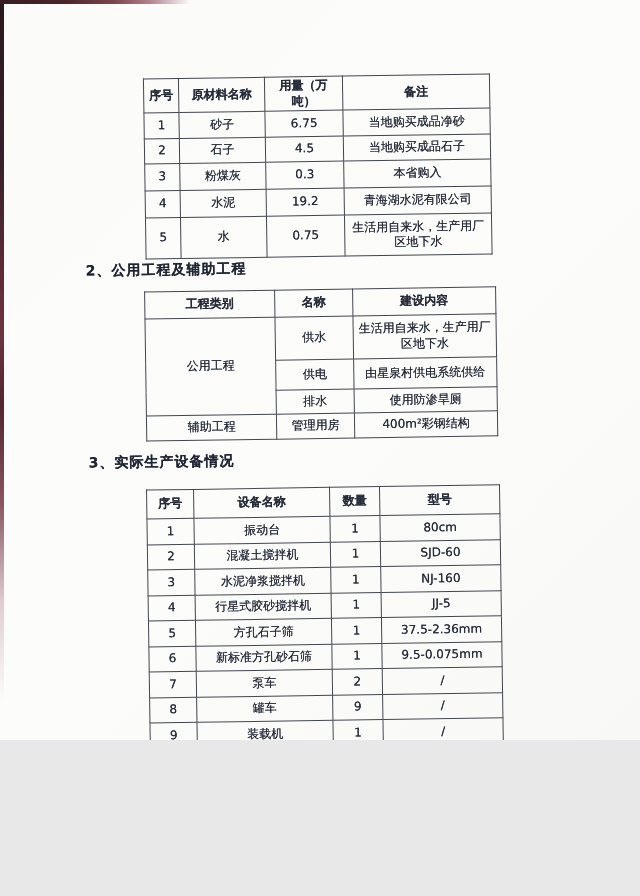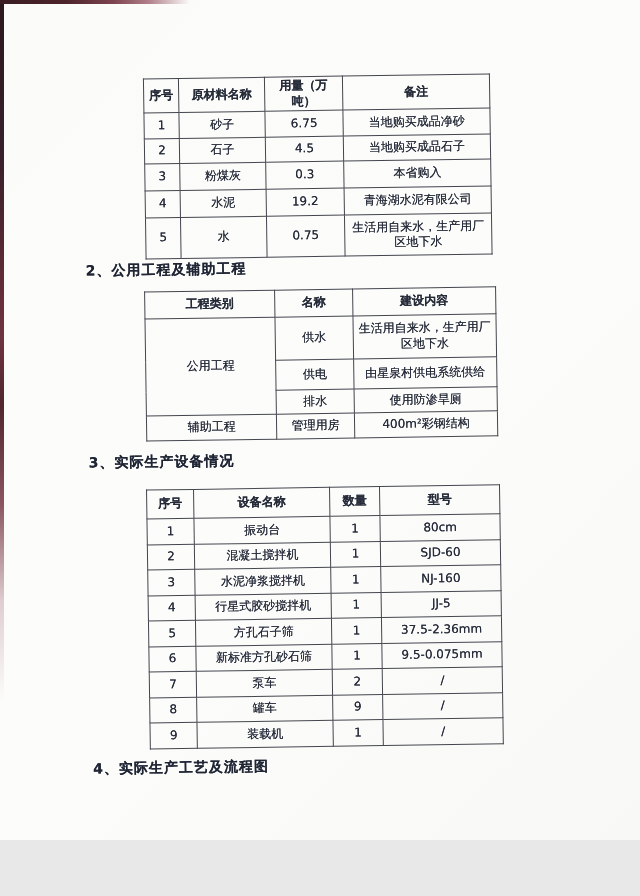--- a/index.html
+++ b/index.html
@@ -6,21 +6,21 @@
     margin: 0;
     padding: 0;
     width: 640px;
     height: 896px;
     background: #e8e8e8;
     font-family: "DejaVu Sans", "Liberation Sans", sans-serif;
   }
   .page {
     position: relative;
     width: 640px;
-    height: 840px;
+    height: 740px;
     background: linear-gradient(135deg, #fbfbf9 0%, #fcfcfb 55%, #f8f8f6 100%);
     overflow: hidden;
   }
   
   .edge-left {
     position: absolute;
     left: 0; top: 0;
     width: 4px; height: 700px;
     background: linear-gradient(to bottom,
       #2b191e 0%, #37202a 22%, #5c2a35 38%, #6e3340 48%,

